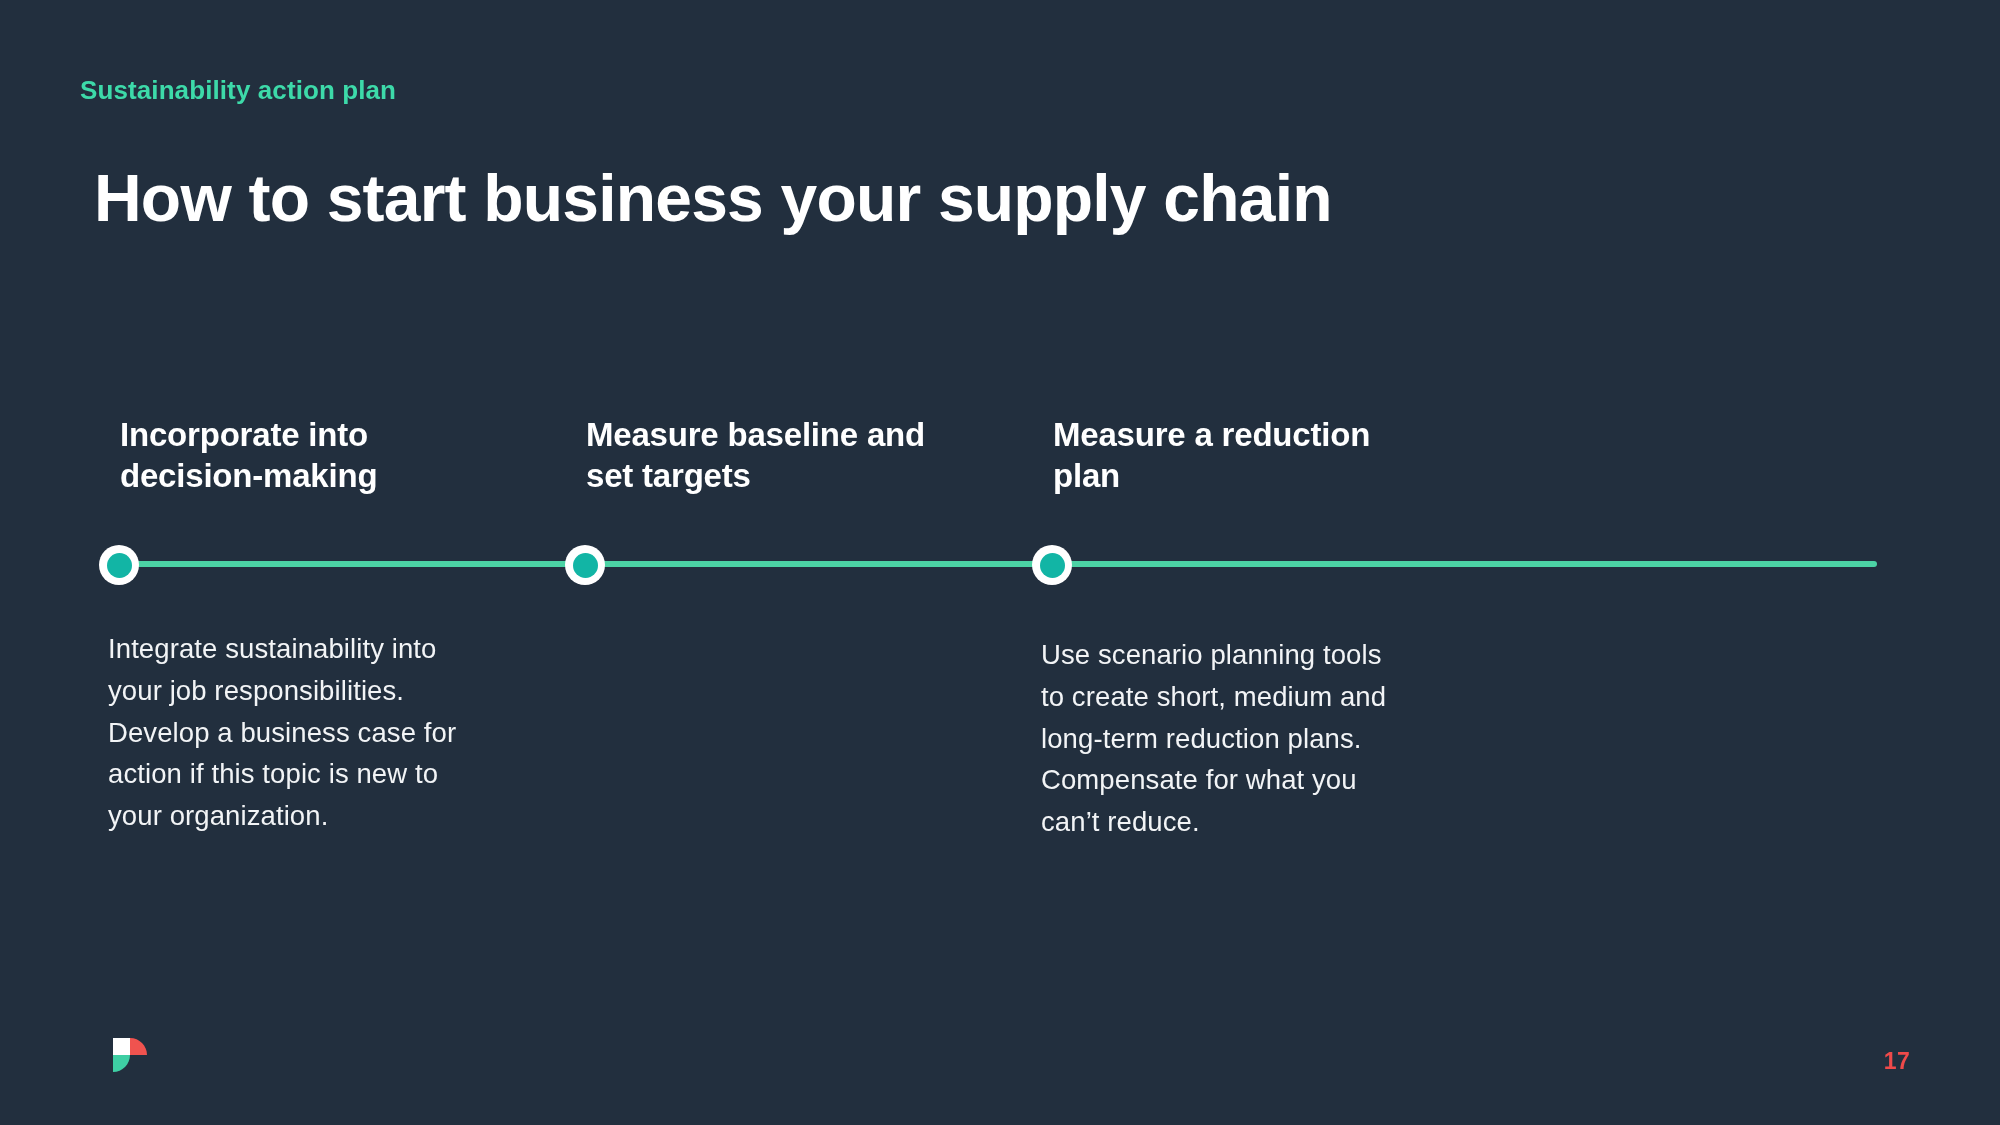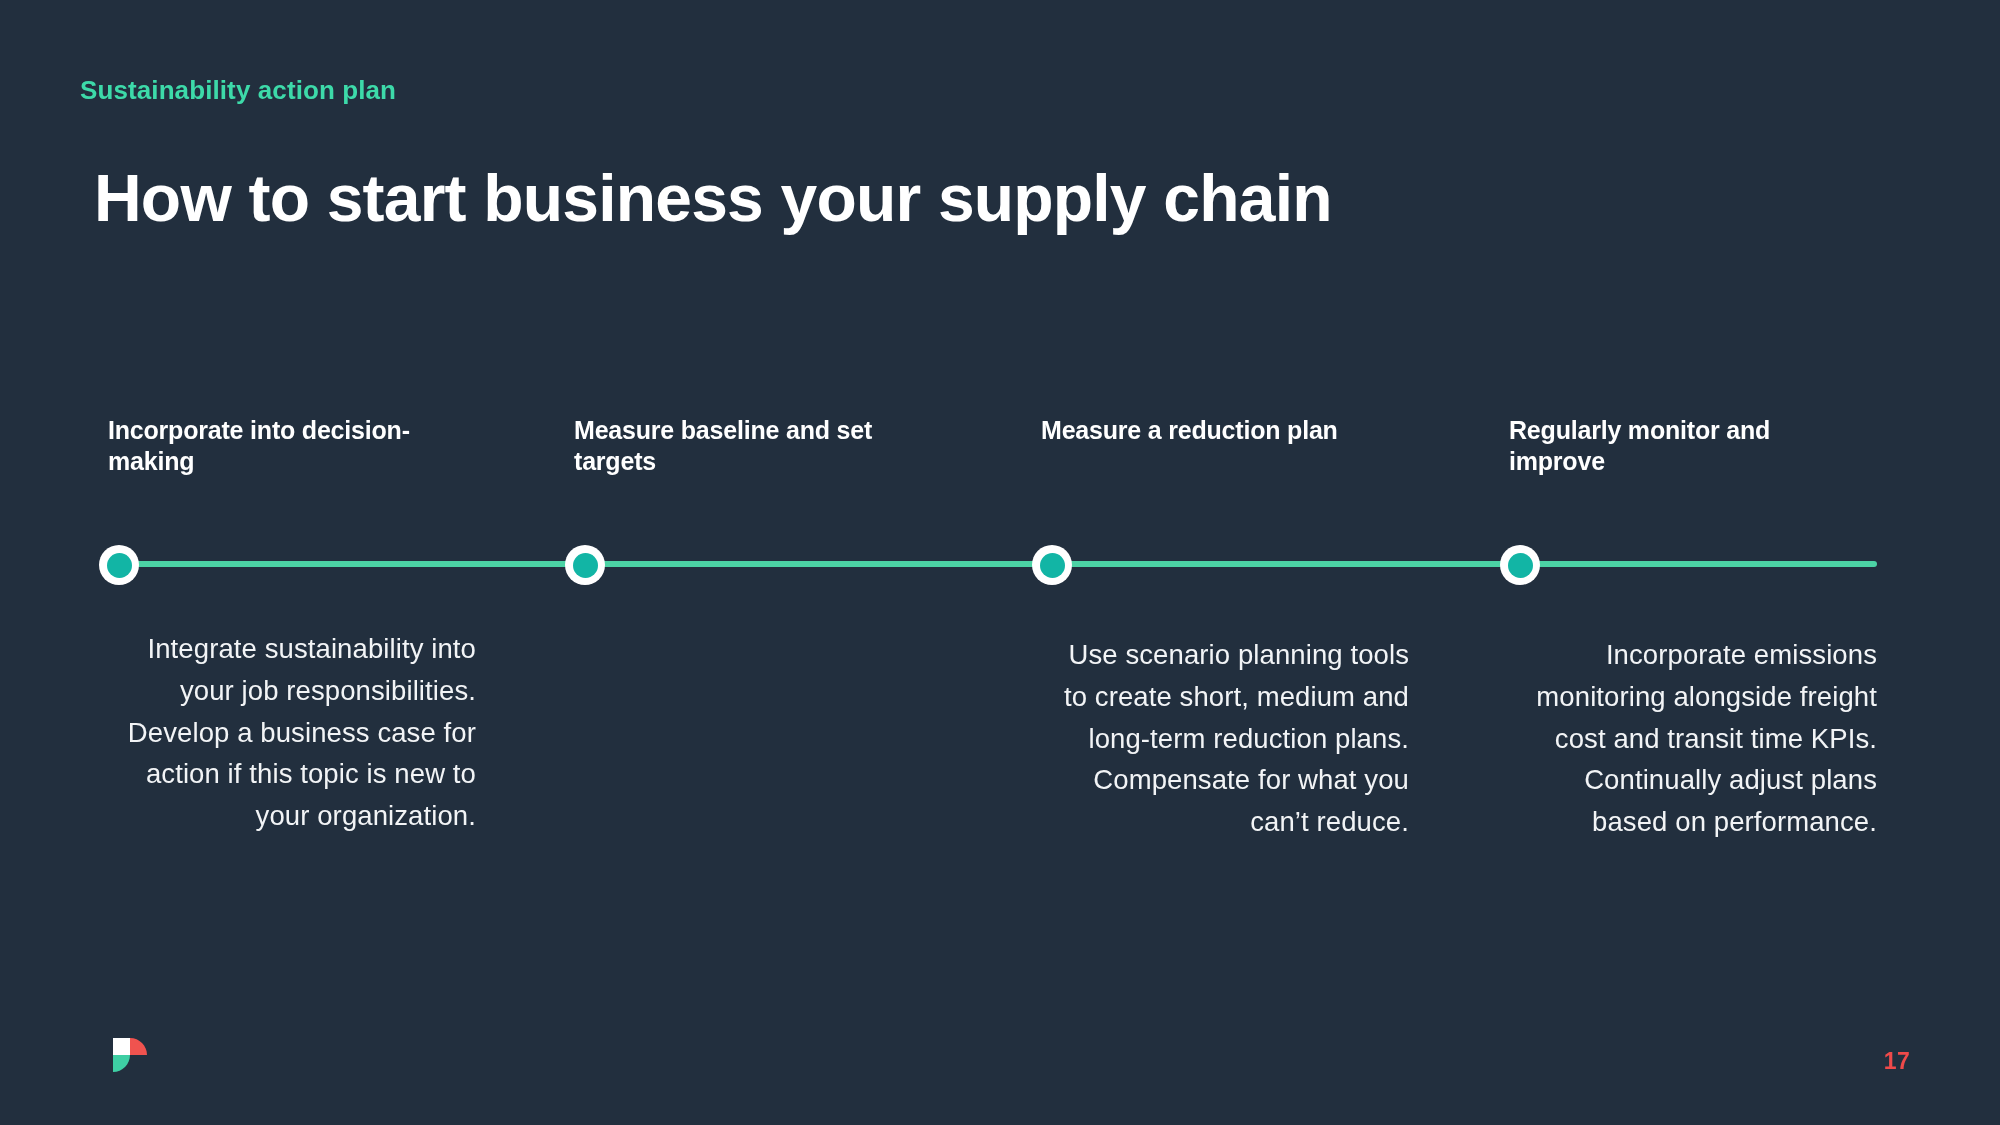--- a/index.html
+++ b/index.html
@@ -73,23 +73,23 @@
     width: 372px;
     height: 1125px;
   }
   .step-0 { left: 12px; }
   .step-1 { left: 478px; }
   .step-2 { left: 945px; }
   .step-3 { left: 1413px; }
 
   .step-heading {
     position: absolute;
-    left: 0;
+    left: 12px;
     width: 360px;
-    font-size: 25px;
+    font-size: 33px;
     font-weight: bold;
     color: #ffffff;
     line-height: 1.24;
     letter-spacing: -0.2px;
   }
   .step-0 .step-heading,
   .step-1 .step-heading,
   .step-2 .step-heading,
   .step-3 .step-heading { top: 415px; }
 
@@ -116,21 +116,20 @@
   .step-body {
     position: absolute;
     left: 0;
     top: 630px;
     width: 368px;
     font-size: 27.5px;
     font-weight: normal;
     color: #f2f4f6;
     line-height: 1.52;
     letter-spacing: 0.1px;
-    text-align: right;
   }
 
   
   .step-1 .step-heading,
   .step-2 .step-heading,
   .step-3 .step-heading { top: 415px; }
   .step-0 .step-body { top: 628px; }
   .step-1 .step-body { top: 634px; }
   .step-2 .step-body { top: 634px; }
   .step-3 .step-body { top: 634px; }
@@ -185,27 +184,20 @@
     </div>
 
     <div class="step step-2">
       <div class="step-heading">Measure a reduction plan</div>
       <div class="dot">
         <div class="inner"></div>
       </div>
       <div class="step-body">Use scenario planning tools to create short, medium and long-term reduction plans. Compensate for what you can’t reduce.</div>
     </div>
 
-    <div class="step step-3">
-      <div class="step-heading">Regularly monitor and improve</div>
-      <div class="dot">
-        <div class="inner"></div>
-      </div>
-      <div class="step-body">Incorporate emissions monitoring alongside freight cost and transit time KPIs. Continually adjust plans based on performance.</div>
-    </div>
 
   </div>
 
   <div class="logo">
     <svg width="34" height="42" viewBox="0 0 34 42" xmlns="http://www.w3.org/2000/svg">
       <rect x="0" y="0" width="17" height="17" fill="#ffffff"></rect>
       <path d="M17 0 H17 A17 17 0 0 1 17 17 H17 Z M17 0 A17 17 0 0 1 17 17 Z" fill="#f0534f"></path>
       <path d="M17 0 A17 17 0 0 1 17 17 L17 0 Z" fill="#f0534f"></path>
       <path d="M17 0 h0 a17 17 0 0 1 0 17 h0 z" fill="#f0534f"></path>
       <path d="M17 0 H17.01 A16.99 16.99 0 0 1 17 17 Z" fill="#f0534f"></path>

